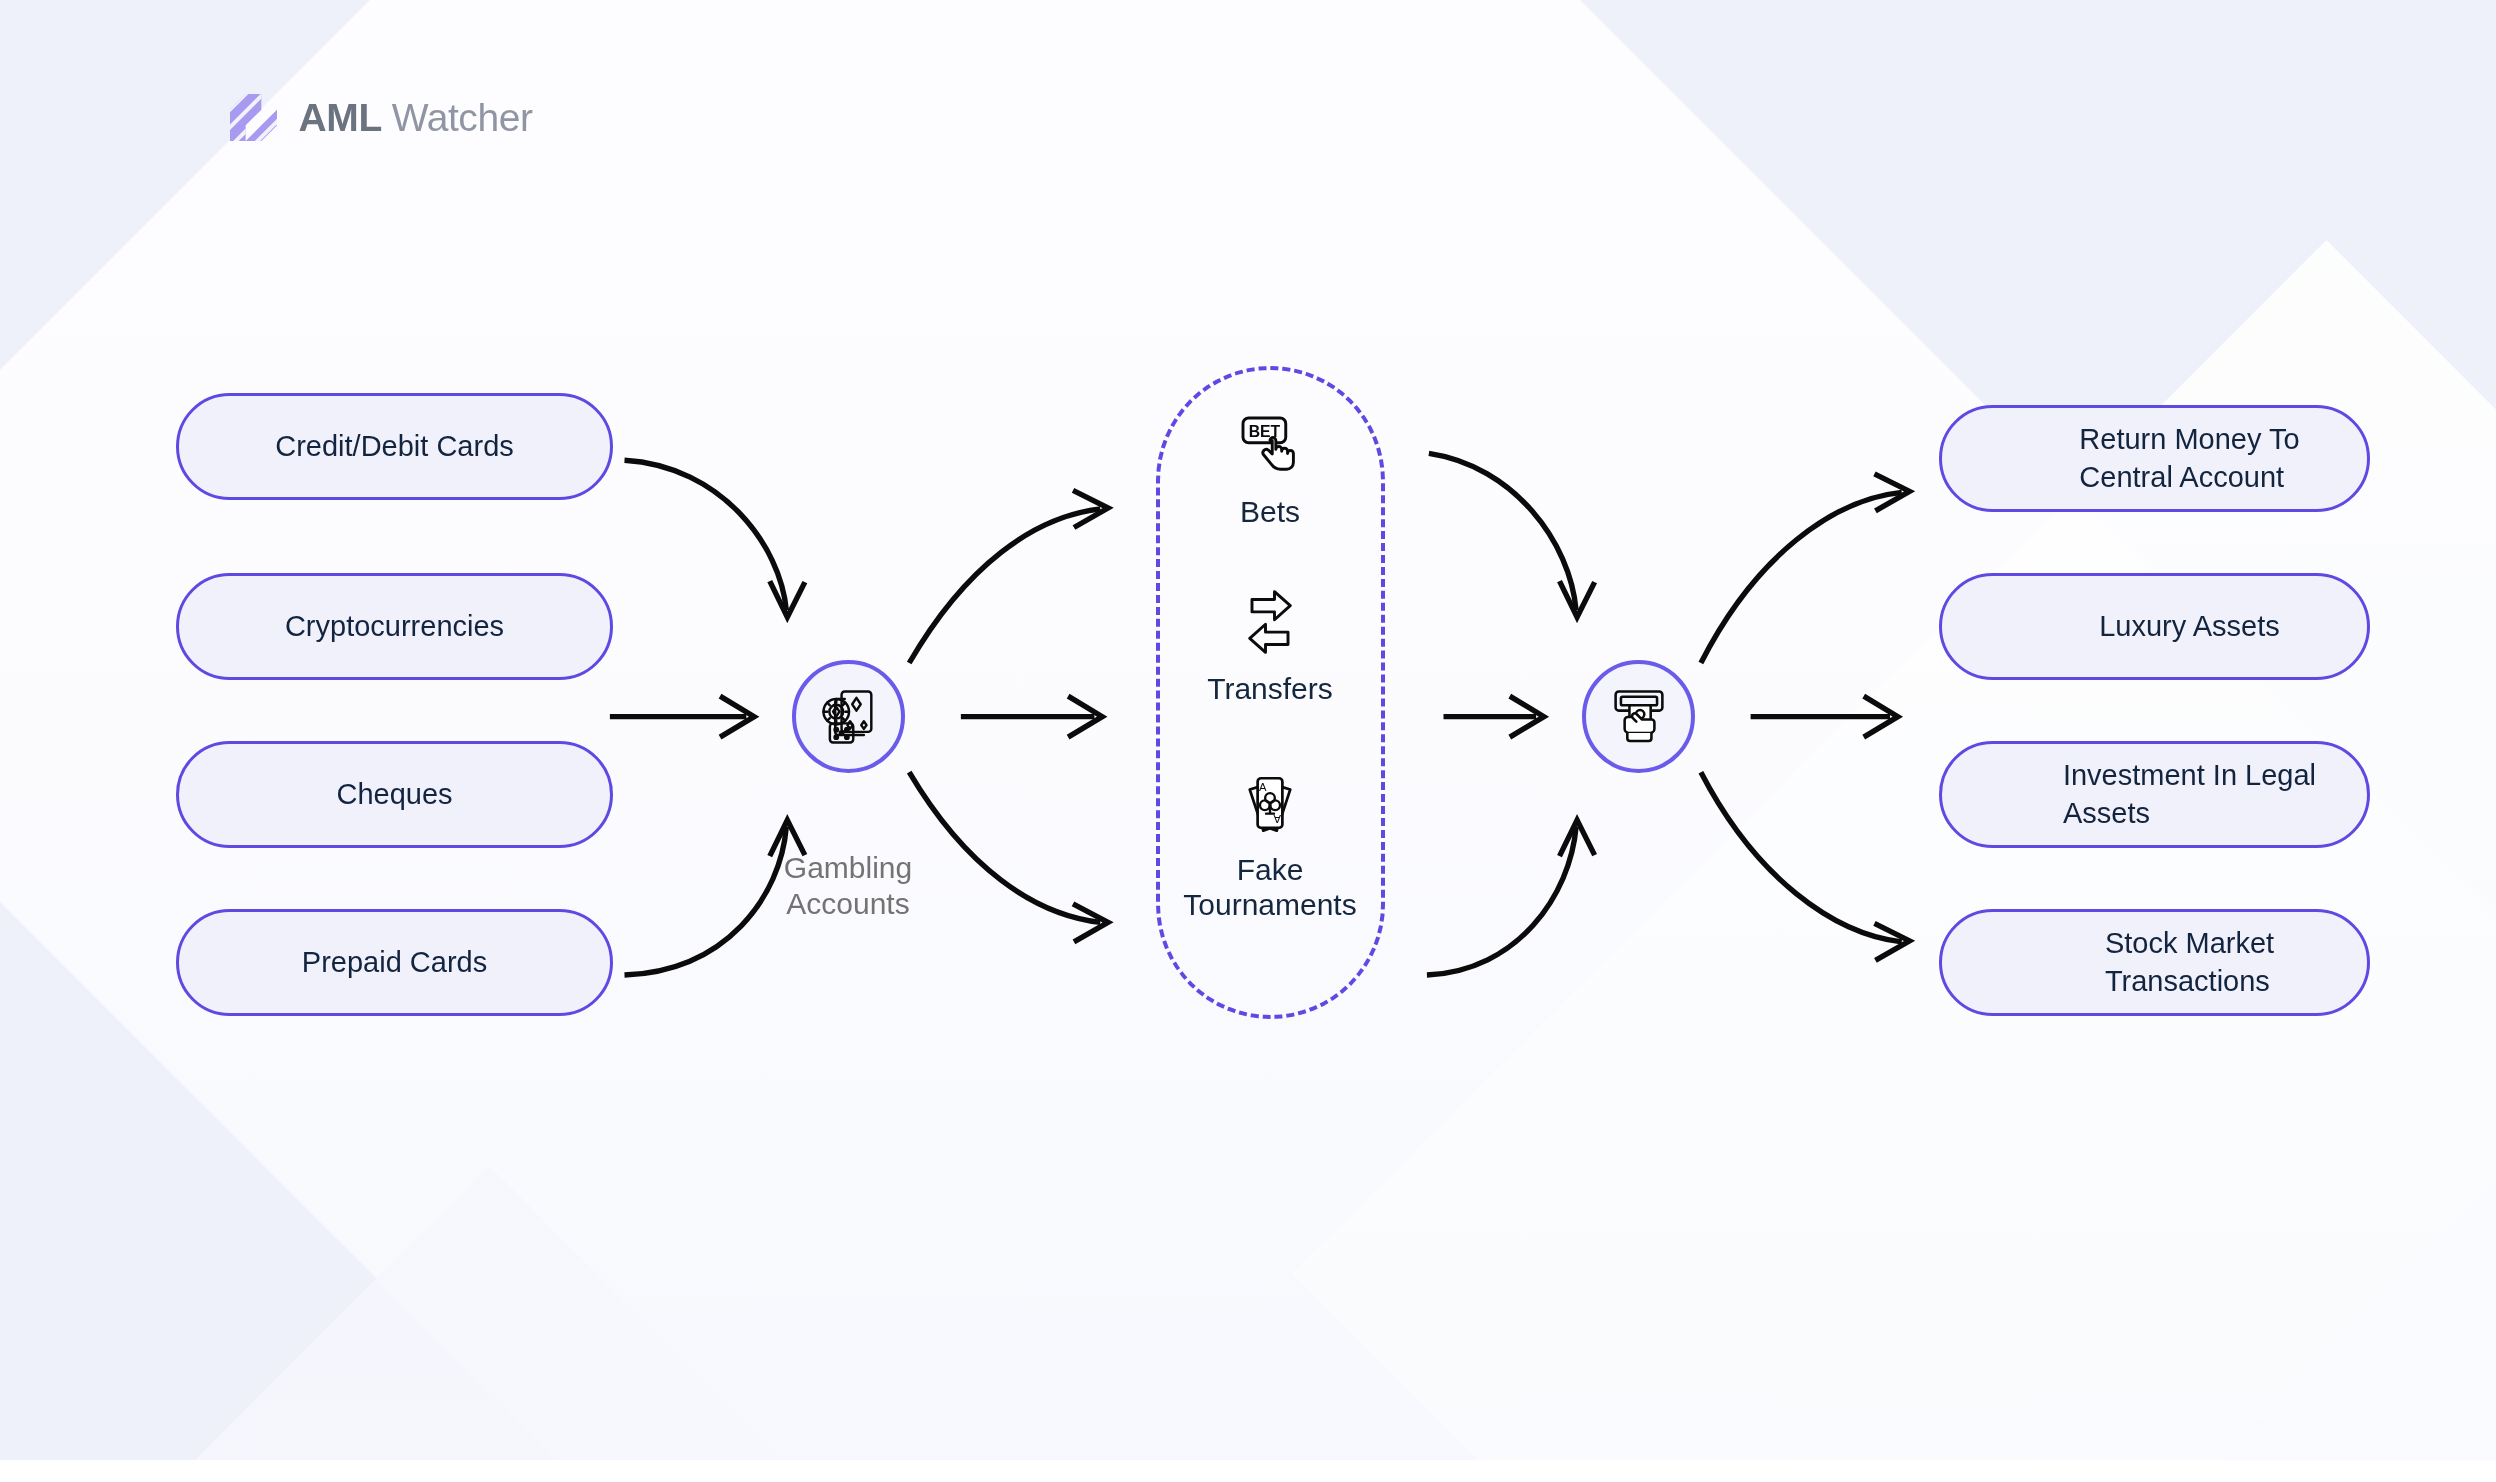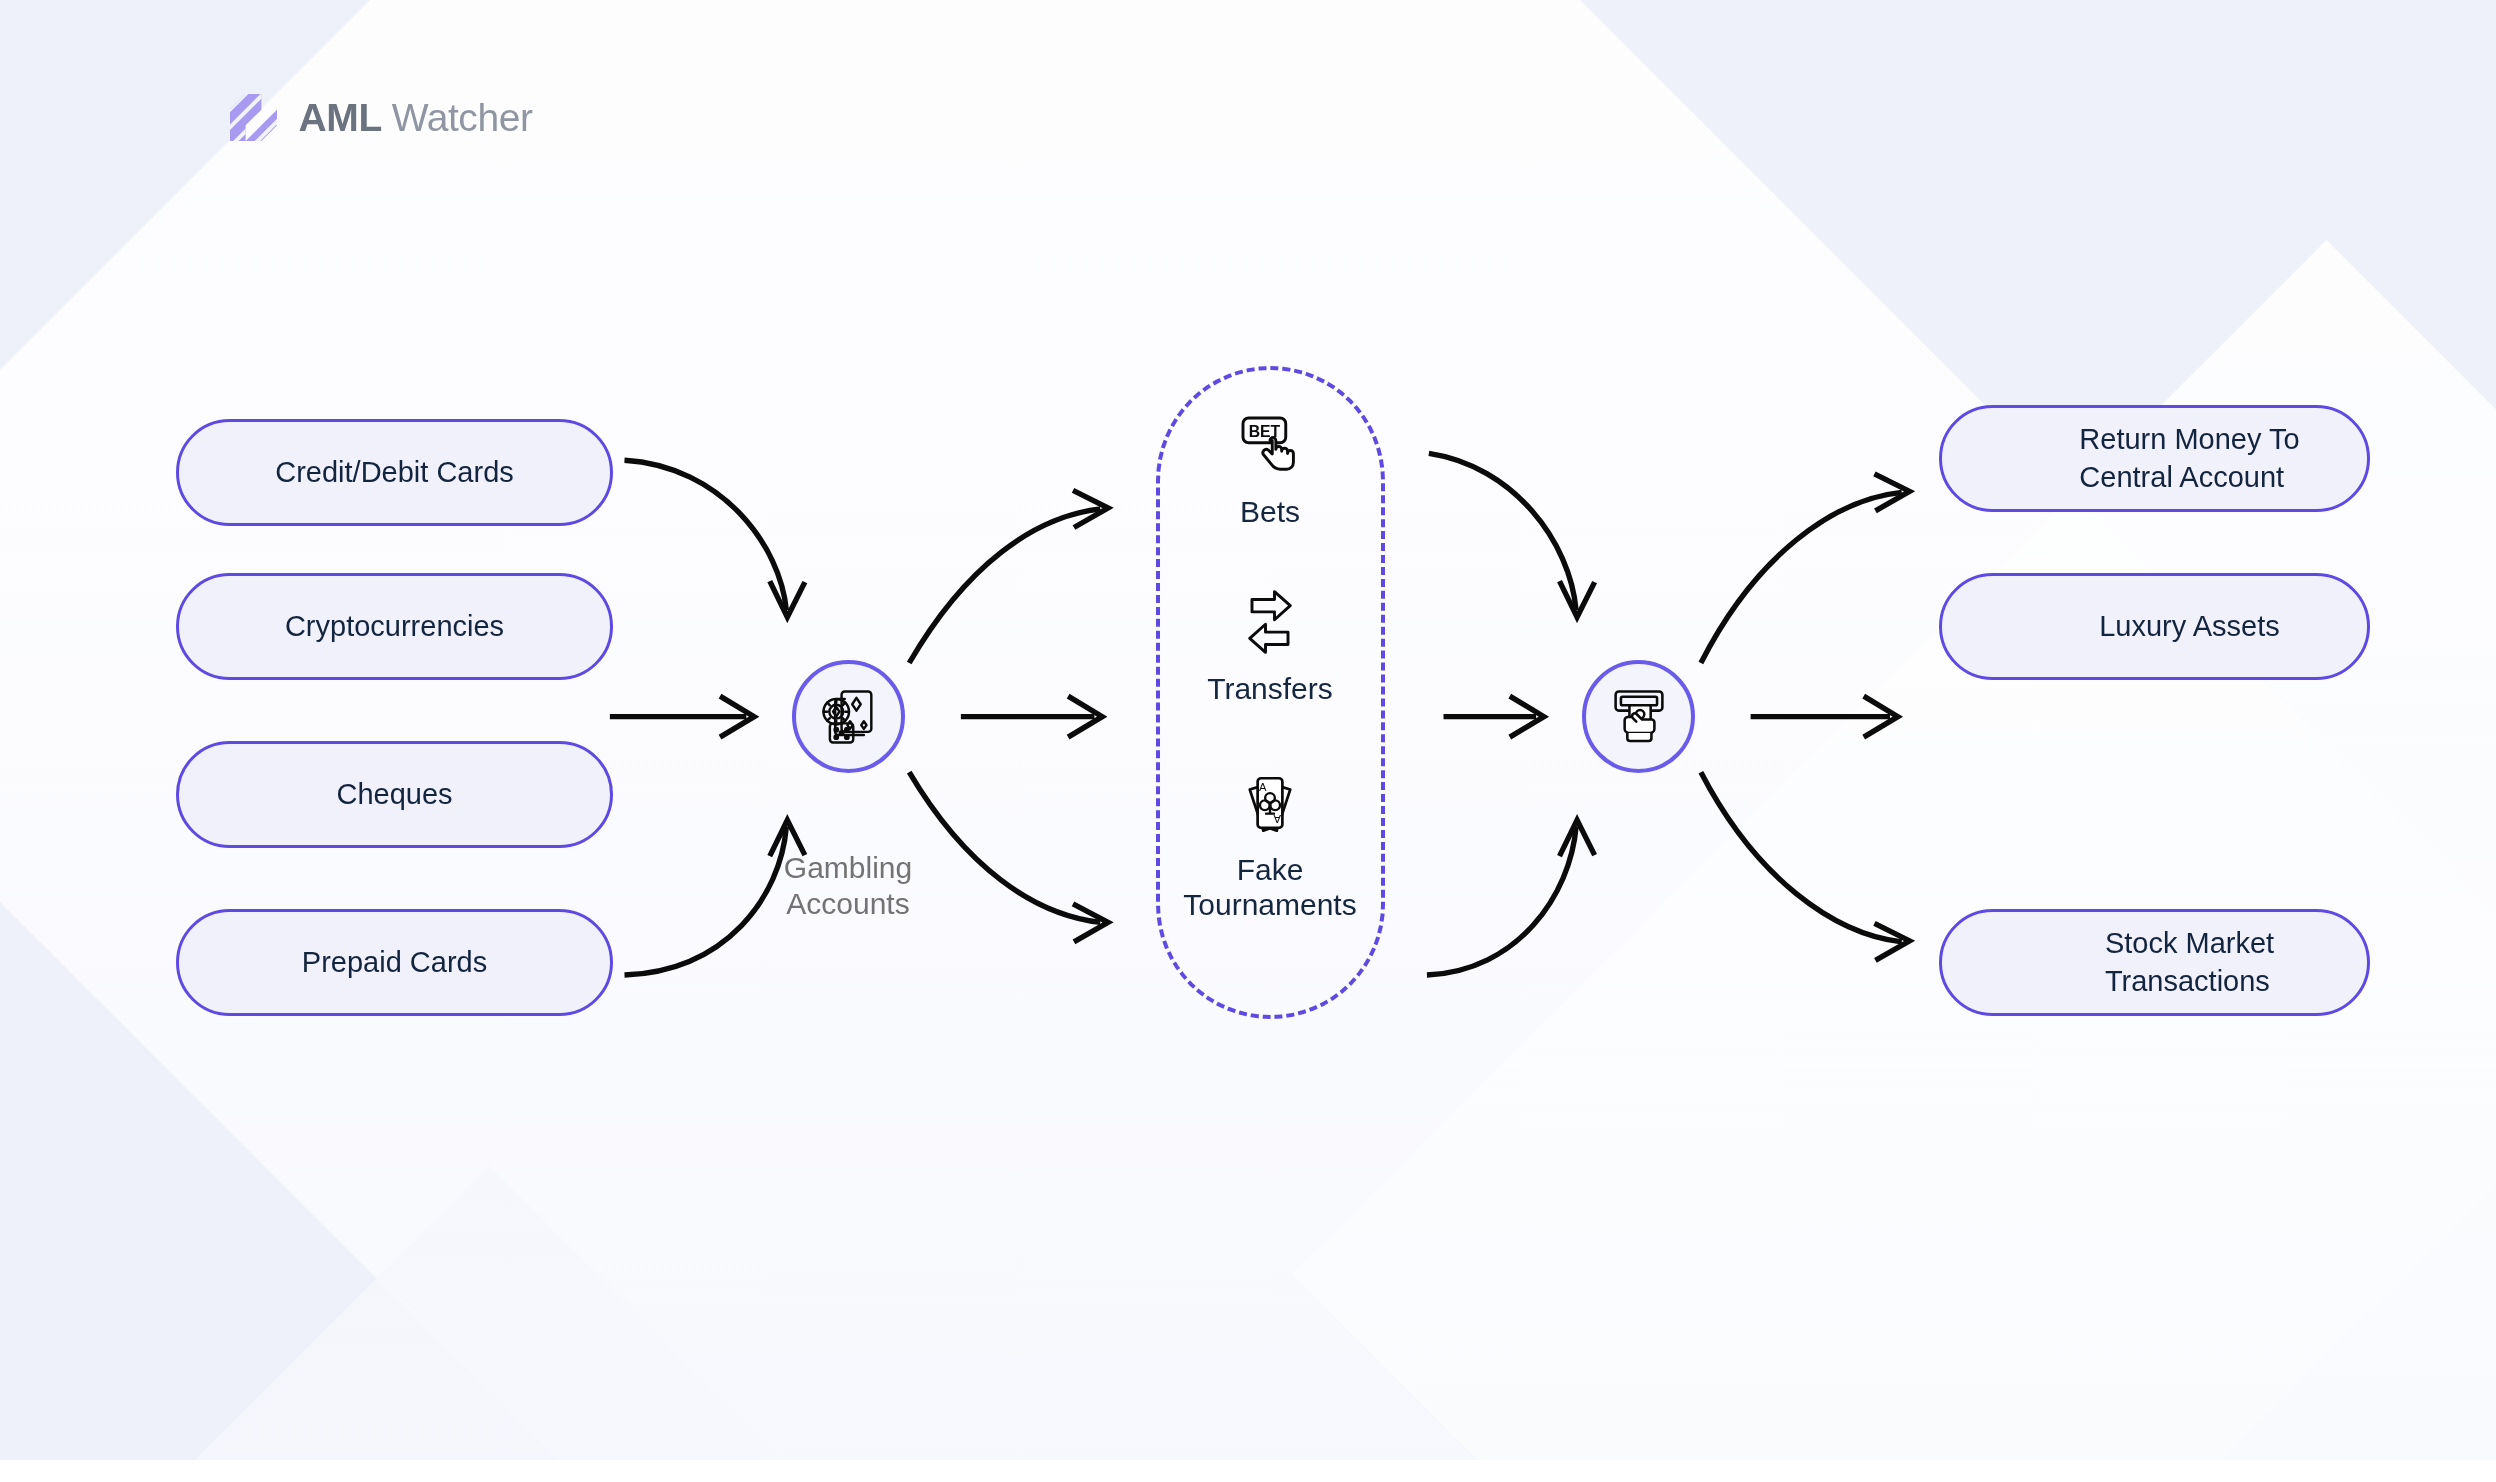--- a/index.html
+++ b/index.html
@@ -269,21 +269,21 @@
       <line x1="1795" y1="735" x2="1938" y2="735"></line>
       <path d="M 1911 714 L 1946 735 L 1911 756"></path>
     </g>
 
     <g>
       <path d="M 1744 792 C 1800 900 1880 958 1950 966"></path>
       <path d="M 1922 947 L 1958 965 L 1923 985" stroke-linecap="butt"></path>
     </g>
   </svg>
 
-  <div class="pill left" style="top:419px">
+  <div class="pill left" style="top:393px">
     <span>Credit/Debit Cards</span>
   </div>
   <div class="pill left" style="top:573px">
     <span>Cryptocurrencies</span>
   </div>
   <div class="pill left" style="top:909px">
     <span>Prepaid Cards</span>
   </div>
   <div class="pill left" style="top:741px">
     <span>Cheques</span>
@@ -389,20 +389,26 @@
 
   <div class="pill right" style="top:405px">
     <span>
       <span>Return Money To</span><br>
       <span>Central Account</span>
     </span>
   </div>
   <div class="pill right" style="top:573px">
     <span>Luxury Assets</span>
   </div>
+  <div class="pill right" style="top:741px">
+    <span>
+      <span>Investment In Legal</span><br>
+      <span>Assets</span>
+    </span>
+  </div>
   <div class="pill right" style="top:909px">
     <span>
       <span>Stock Market</span><br>
       <span>Transactions</span>
     </span>
   </div>
 
 </div>
 
 

